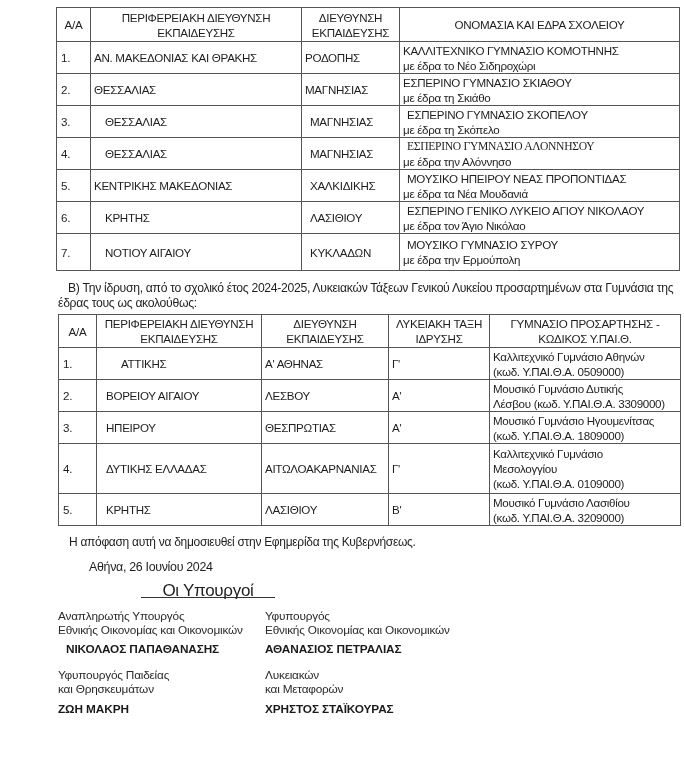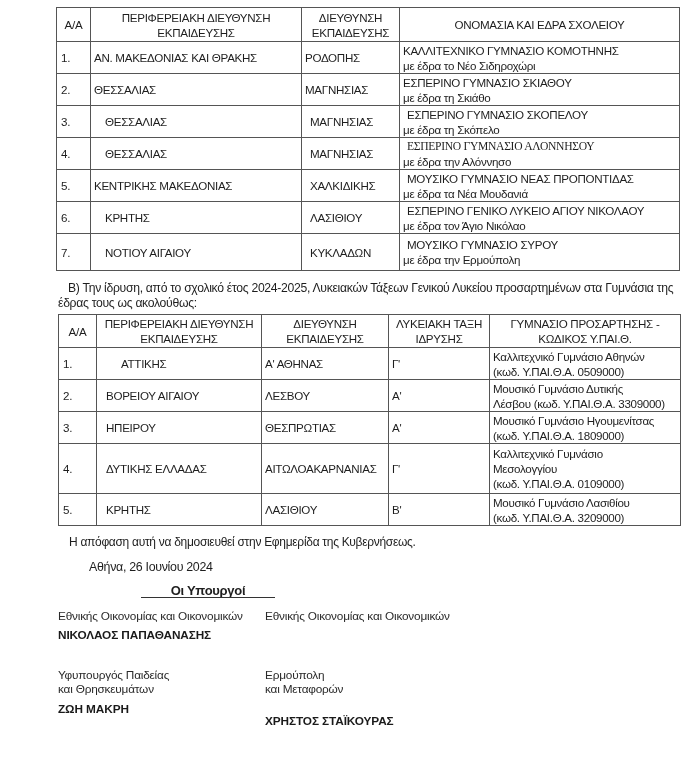--- a/index.html
+++ b/index.html
@@ -93,21 +93,21 @@
         <td>
           <span class="name-line" style="padding-left:4px;font-family:Liberation Serif, serif;">ΕΣΠΕΡΙΝΟ ΓΥΜΝΑΣΙΟ ΑΛΟΝΝΗΣΟΥ</span>
           <span class="name-line">με έδρα την Αλόννησο</span>
         </td>
       </tr>
       <tr>
         <td class="num">5.</td>
         <td style="">ΚΕΝΤΡΙΚΗΣ ΜΑΚΕΔΟΝΙΑΣ</td>
         <td style="padding-left:8px;">ΧΑΛΚΙΔΙΚΗΣ</td>
         <td>
-          <span class="name-line" style="padding-left:4px;">ΜΟΥΣΙΚΟ ΓΥΜΝΑΣΙΟ ΝΕΑΣ ΠΡΟΠΟΝΤΙΔΑΣ</span>
+          <span class="name-line" style="padding-left:4px;">ΜΟΥΣΙΚΟ ΗΠΕΙΡΟΥ ΝΕΑΣ ΠΡΟΠΟΝΤΙΔΑΣ</span>
           <span class="name-line">με έδρα τα Νέα Μουδανιά</span>
         </td>
       </tr>
       <tr>
         <td class="num">6.</td>
         <td style="padding-left:14px;">ΚΡΗΤΗΣ</td>
         <td style="padding-left:8px;">ΛΑΣΙΘΙΟΥ</td>
         <td>
           <span class="name-line" style="padding-left:4px;">ΕΣΠΕΡΙΝΟ ΓΕΝΙΚΟ ΛΥΚΕΙΟ ΑΓΙΟΥ ΝΙΚΟΛΑΟΥ</span>
           <span class="name-line">με έδρα τον Άγιο Νικόλαο</span>
@@ -194,32 +194,35 @@
         <td class="just">
           <span class="name-line">Μουσικό Γυμνάσιο Λασιθίου</span>
           <span class="name-line"> (κωδ. Υ.ΠΑΙ.Θ.Α. 3209000)</span>
         </td>
       </tr>
     </tbody>
 </table>
 
 <div class="abs para" style="left:69px; top:535px; font-size:12px;">Η απόφαση αυτή να δημοσιευθεί στην Εφημερίδα της Κυβερνήσεως.</div>
 <div class="abs para" style="left:89px; top:560px; font-size:12.4px;">Αθήνα, 26 Ιουνίου 2024</div>
-<div class="abs para" style="left:141px; width:134px; text-align:center; top:583px; font-size:13px;font-weight:bold;">Οι Υπουργοί</div>
+<div class="abs para" style="left:141px; width:134px; text-align:center; top:583px; font-size:17px;">Οι Υπουργοί</div>
 <div class="rule"></div>
 
 <div class="abs" style="left:58px; top:609px;">
+  <div class="sig">Αναπληρωτής Υπουργός</div>
   <div class="sig">Εθνικής Οικονομίας και Οικονομικών</div>
-  <div class="sig-name" style="margin-top:5px;">ΝΙΚΟΛΑΟΣ ΠΑΠΑΘΑΝΑΣΗΣ</div>
+  <div class="sig-name" style="margin-top:5px;margin-left:8px;">ΝΙΚΟΛΑΟΣ ΠΑΠΑΘΑΝΑΣΗΣ</div>
 </div>
 <div class="abs" style="left:265px; top:609px;">
+  <div class="sig">Υφυπουργός</div>
   <div class="sig">Εθνικής Οικονομίας και Οικονομικών</div>
+  <div class="sig-name" style="margin-top:5px;">ΑΘΑΝΑΣΙΟΣ ΠΕΤΡΑΛΙΑΣ</div>
 </div>
 <div class="abs" style="left:58px; top:668px;">
   <div class="sig">Υφυπουργός Παιδείας</div>
   <div class="sig">και Θρησκευμάτων</div>
   <div class="sig-name" style="margin-top:6px;">ΖΩΗ ΜΑΚΡΗ</div>
 </div>
 <div class="abs" style="left:265px; top:668px;">
-  <div class="sig">Ερμούπολη</div>
+  <div class="sig">Λυκειακών</div>
   <div class="sig">και Μεταφορών</div>
-  <div class="sig-name" style="margin-top:18px;">ΧΡΗΣΤΟΣ ΣΤΑΪΚΟΥΡΑΣ</div>
+  <div class="sig-name" style="margin-top:6px;">ΧΡΗΣΤΟΣ ΣΤΑΪΚΟΥΡΑΣ</div>
 </div>
 
 </body></html>

